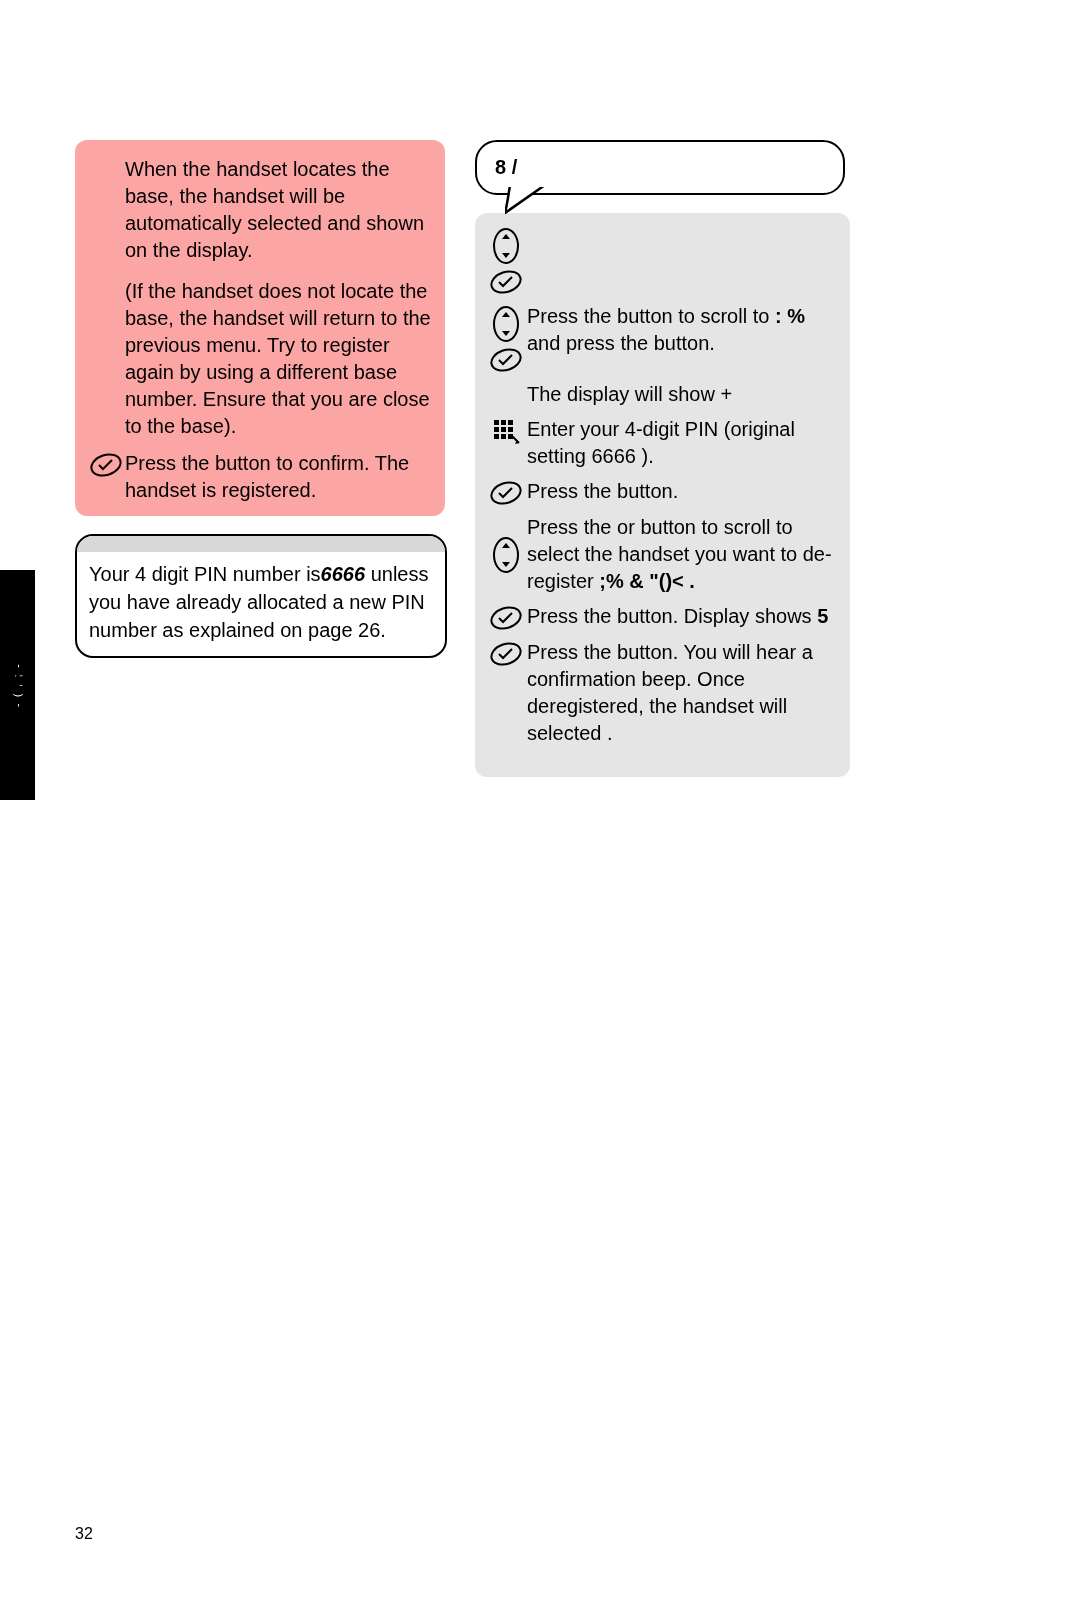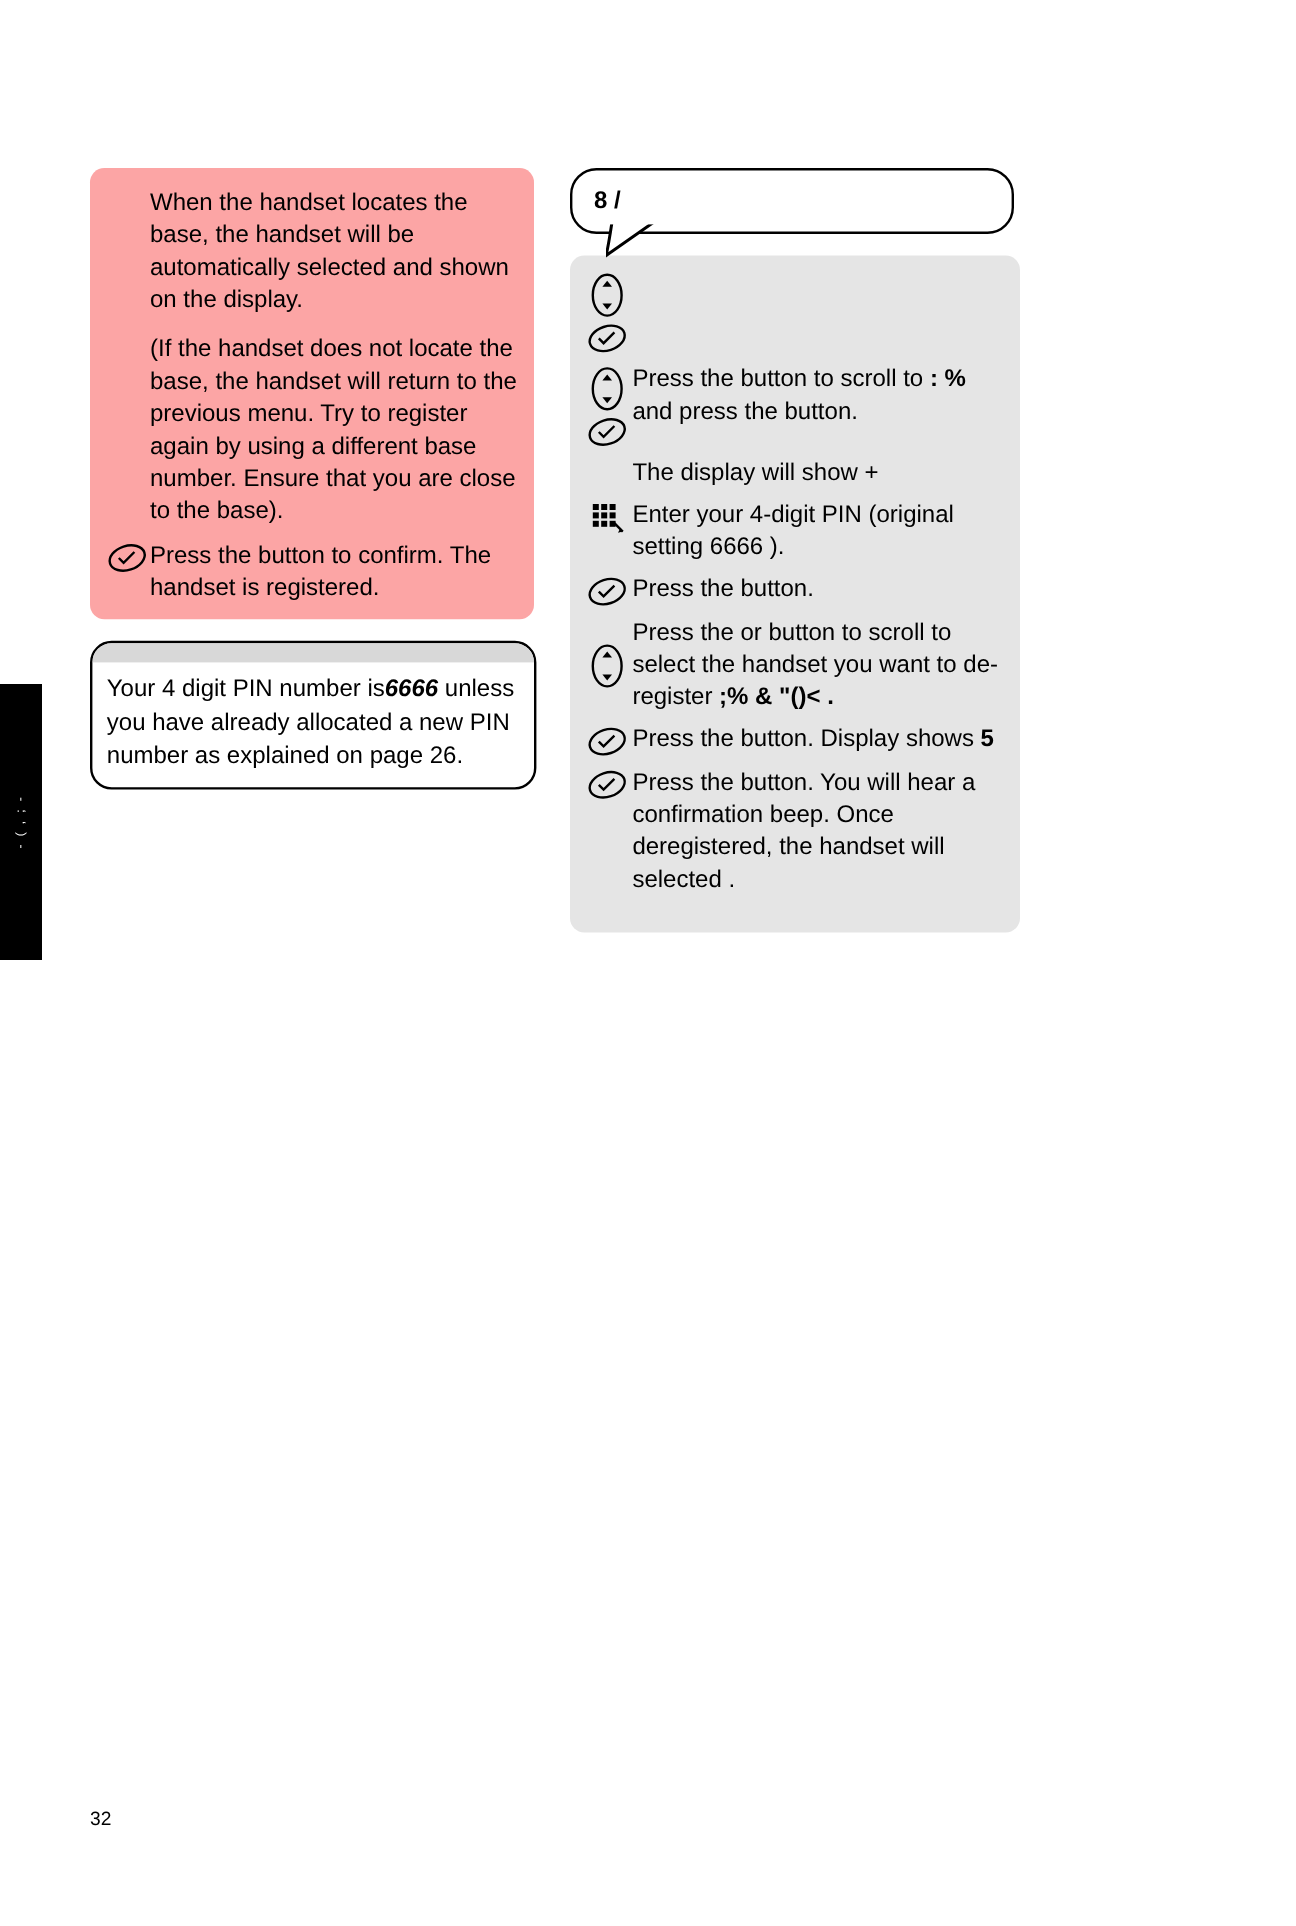--- a/index.html
+++ b/index.html
@@ -128,21 +128,21 @@
   }
   .rstep .txt {
     flex: 1;
     line-height: 1.35;
   }
   .emph { font-weight: bold; }
   .ital { font-style: italic; font-weight: bold; }
   .pagenum {
     position: absolute;
     left: 75px;
-    bottom: 79px;
+    bottom: 62px;
     font-size: 16px;
   }
   .keypad-icon {
     font-size: 22px;
     line-height: 1;
     width: 28px;
     text-align: center;
   }
 </style>
 </head>

